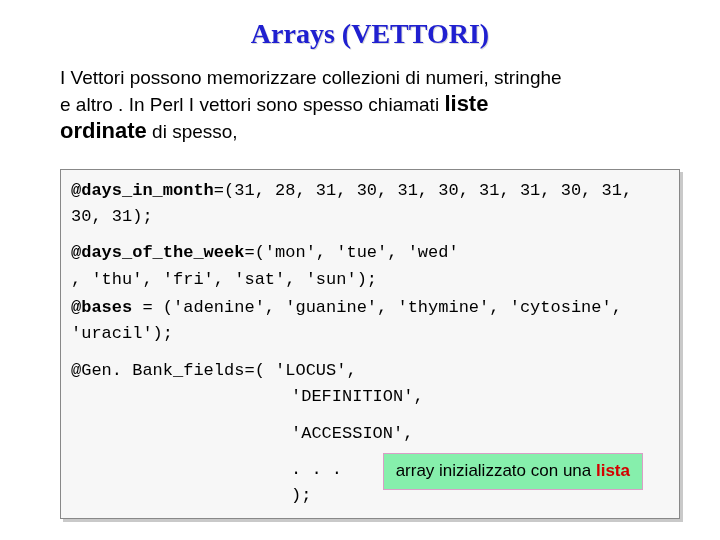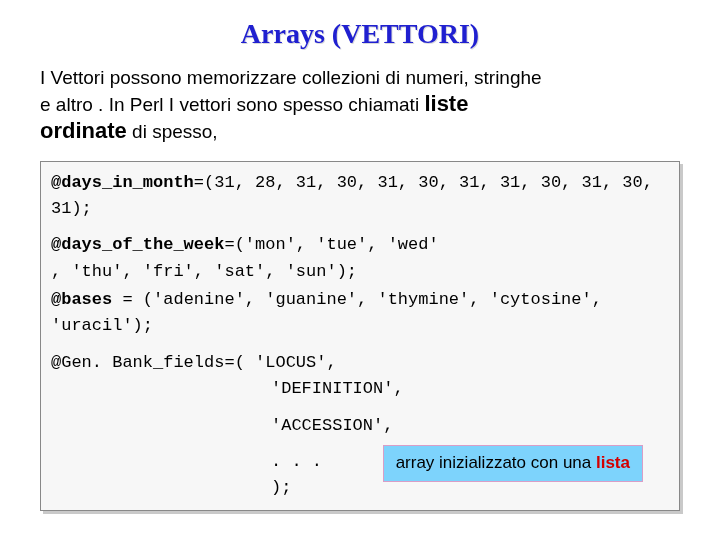--- a/index.html
+++ b/index.html
@@ -8,36 +8,36 @@
     padding: 0;
     width: 720px;
     height: 540px;
     background: #ffffff;
     font-family: Arial, Helvetica, sans-serif;
     overflow: hidden;
   }
   .slide {
     width: 720px;
     height: 540px;
-    padding: 18px 40px 20px 40px;
+    padding: 18px 40px 20px 60px;
     position: relative;
   }
   .title {
     font-family: "Comic Sans MS", "Comic Sans", cursive;
     font-size: 28px;
     color: #2020d0;
     text-align: center;
     margin: 0 0 16px 0;
     text-shadow: 1px 1px 0 rgba(0,0,0,0.15);
   }
   .intro {
     font-size: 19px;
     color: #000;
     line-height: 1.25;
-    margin-bottom: 16px;
+    margin-bottom: 24px;
   }
   .intro .bold-term {
     font-weight: bold;
     font-size: 22px;
   }
   .code-box {
     border: 1px solid #888;
     background: #f7f7f7;
     box-shadow: 3px 3px 0 #c9c9c9;
     padding: 8px 10px 8px 10px;
@@ -46,21 +46,21 @@
     line-height: 1.55;
     color: #000;
     position: relative;
   }
   .code-box .var { font-weight: bold; }
   .code-row { margin: 0; white-space: pre-wrap; }
   .callout {
     position: absolute;
     right: 36px;
     bottom: 28px;
-    background: #7dd3fc;
+    background: #86efac;
     border: 1px solid #d99ec7;
     padding: 4px 12px;
     font-family: Arial, Helvetica, sans-serif;
     font-size: 17px;
     color: #000;
   }
   .callout .red { color: #d40000; font-weight: bold; }
   .indent-def { padding-left: 220px; }
   .indent-dots { padding-left: 220px; }
 </style>

